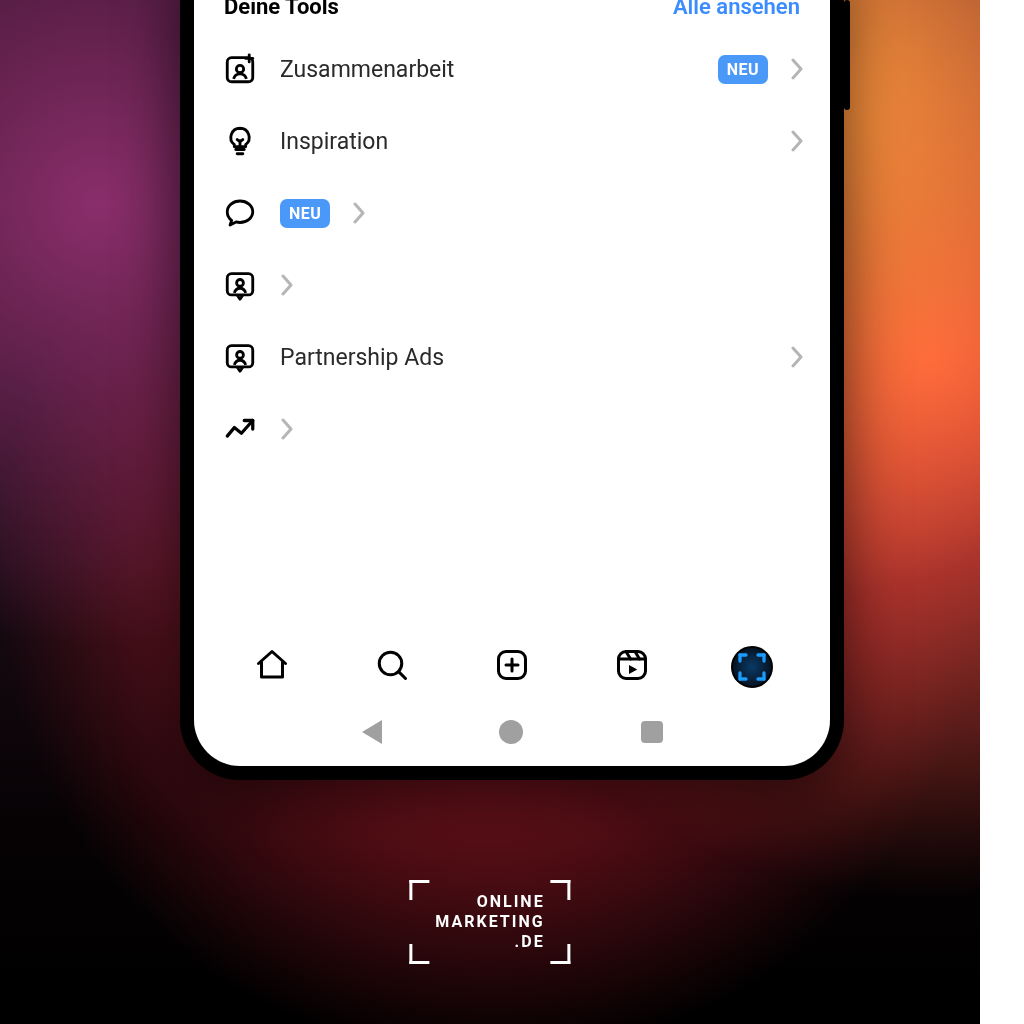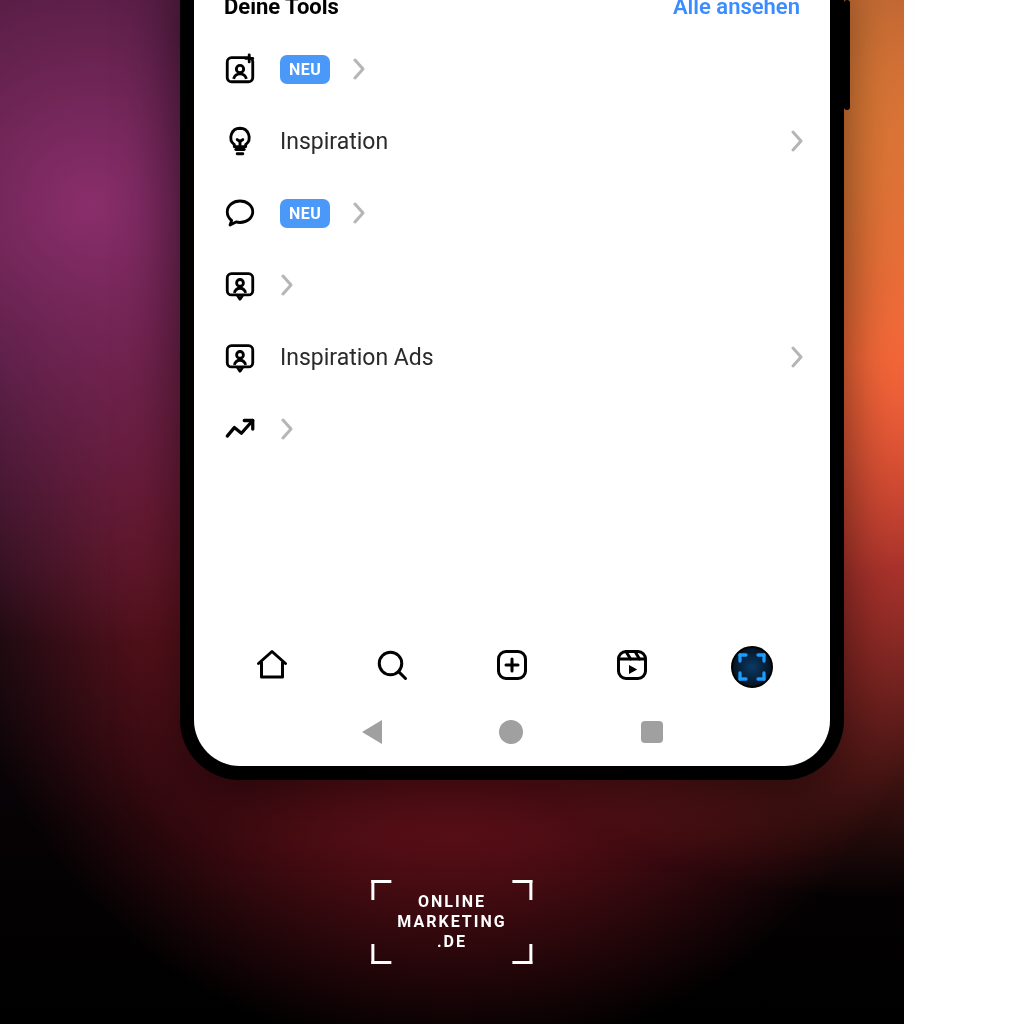--- a/index.html
+++ b/index.html
@@ -1,20 +1,20 @@
 <!DOCTYPE html>
 <html><head>
 <meta charset="utf-8">
 <style>
   * { box-sizing: border-box; margin: 0; padding: 0; }
   html, body { width: 1024px; height: 1024px; overflow: hidden; font-family: -apple-system, BlinkMacSystemFont, "Segoe UI", Roboto, Helvetica, Arial, sans-serif; }
 
   .stage {
     position: relative;
-    width: 904px;
+    width: 980px;
     height: 1024px;
     background:
       radial-gradient(ellipse 900px 900px at 80% 10%, #ff9a3c 0%, rgba(255,154,60,0) 55%),
       radial-gradient(ellipse 900px 900px at 95% 35%, #ff4d3a 0%, rgba(255,77,58,0) 60%),
       radial-gradient(ellipse 800px 800px at 10% 20%, #8a2e6b 0%, rgba(138,46,107,0) 55%),
       radial-gradient(ellipse 900px 900px at 50% 55%, #c21f2e 0%, rgba(194,31,46,0) 55%),
       linear-gradient(to bottom, #2a0f22 0%, #1a0b14 55%, #060204 80%, #000 100%);
   }
 
   
@@ -131,21 +131,21 @@
   .circ { width: 24px; height: 24px; border-radius:50%; background:#a0a0a0;}
   .sq { width: 22px; height: 22px; border-radius:4px; background:#a0a0a0;}
 
   
   .brand {
     position: absolute;
     left: 50%;
     bottom: 60px;
     transform: translateX(-50%);
     color: #fff;
-    text-align: center;
+    text-align: right;
     font-weight: 700;
     letter-spacing: 2px;
     font-size: 16px;
     line-height: 1.25;
   }
   .brand .frame {
     position: relative;
     padding: 12px 26px;
   }
   .corner { position:absolute; width:20px; height:20px; }
@@ -171,20 +171,21 @@
           <div class="see-all">Alle ansehen</div>
         </div>
 
         <div class="list" id="tool-list">
             <div class="row">
               <span class="icon">
                 <svg viewBox="0 0 24 24">
                   <use href="#ic-collab"></use>
                 </svg>
               </span>
+              <span class="label">Zusammenarbeit</span>
               <span class="badge">NEU</span>
               <span class="chev"><svg viewBox="0 0 12 22">
                   <use href="#ic-chev"></use>
                 </svg></span>
             </div>
             <div class="row">
               <span class="icon">
                 <svg viewBox="0 0 24 24">
                   <use href="#ic-bulb"></use>
                 </svg>
@@ -214,21 +215,21 @@
               <span class="chev"><svg viewBox="0 0 12 22">
                   <use href="#ic-chev"></use>
                 </svg></span>
             </div>
             <div class="row">
               <span class="icon">
                 <svg viewBox="0 0 24 24">
                   <use href="#ic-branded"></use>
                 </svg>
               </span>
-              <span class="label">Inspiration Ads</span>
+              <span class="label">Partnership Ads</span>
               <span class="chev"><svg viewBox="0 0 12 22">
                   <use href="#ic-chev"></use>
                 </svg></span>
             </div>
             <div class="row">
               <span class="icon">
                 <svg viewBox="0 0 24 24">
                   <use href="#ic-trend"></use>
                 </svg>
               </span>

